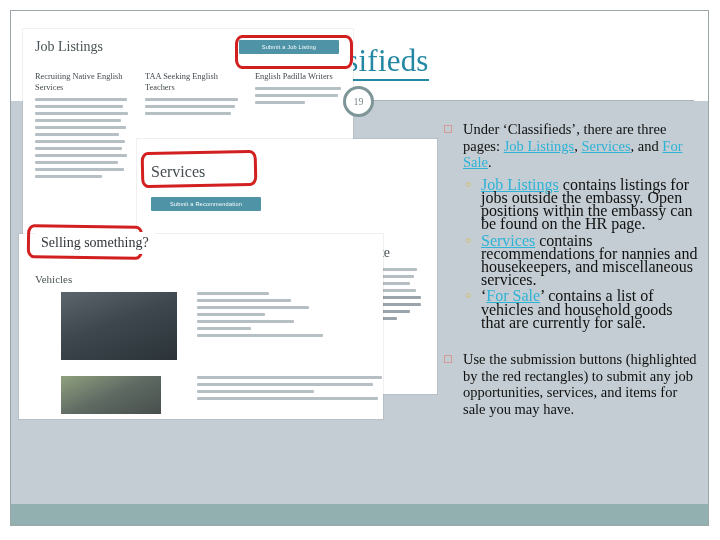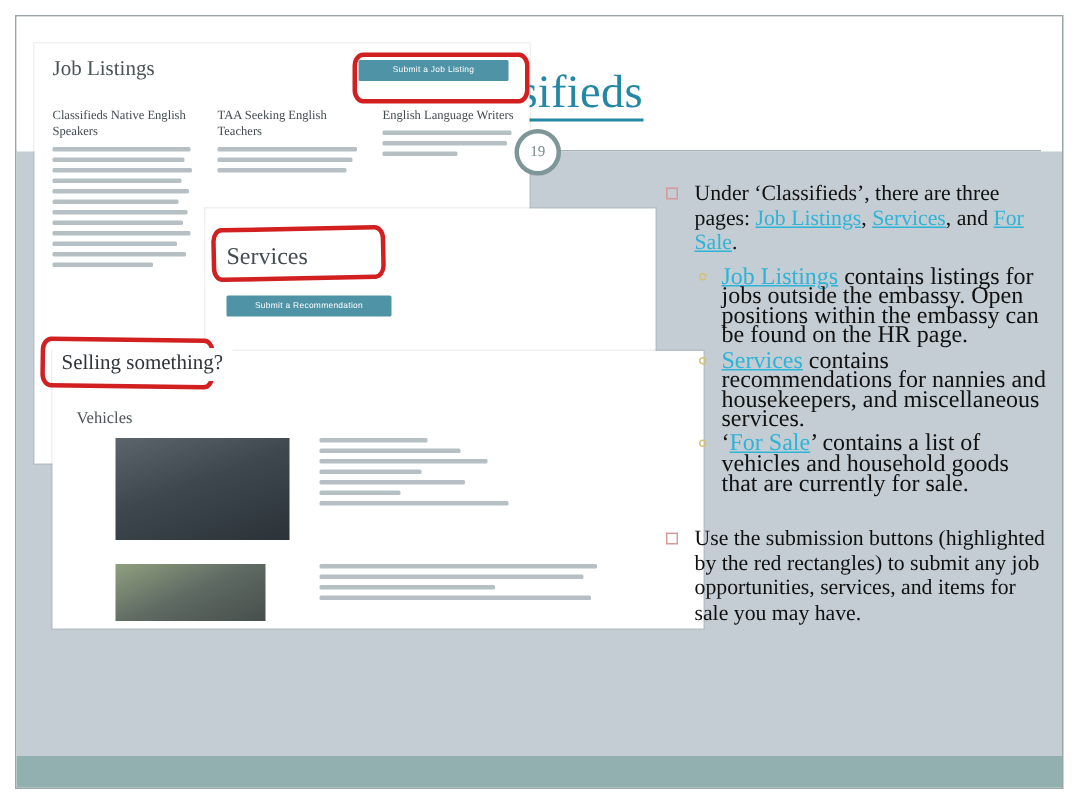--- a/index.html
+++ b/index.html
@@ -27,21 +27,21 @@
   .body-bg{position:absolute;left:0;top:90px;width:100%;height:403px;background:#c3cdd3;}
   .footer-band{position:absolute;left:0;top:493px;width:100%;height:23px;background:#92b0b0;}
 
   
   .shots{position:absolute;left:8px;top:18px;width:420px;height:390px;}
   .sheet{position:absolute;background:#ffffff;box-shadow:0 0 0 1px rgba(0,0,0,.06);}
 
   
   .sheet-jobs{left:4px;top:0px;width:330px;height:280px;}
   .sheet-serv{left:118px;top:110px;width:300px;height:255px;}
-  .sheet-sale{left:0px;top:205px;width:434px;height:185px;margin-left:16px;}
+  .sheet-sale{left:0px;top:205px;width:364px;height:185px;}
 
   .hd{font-size:11px;color:#4d5558;font-family:"Liberation Serif",serif;}
   .hd-lg{font-size:14px;color:#4a5356;}
   .hd-xl{font-size:16px;color:#454d50;}
   .col{position:absolute;}
   .ln{background:#b6bfc4;height:3px;border-radius:1px;margin-bottom:4px;}
   .ln.d{background:#9aa4aa;}
   .subhd{font-size:8.4px;color:#434b4f;line-height:11px;}
 
   .btn-teal{background:#4e93a6;color:#ffffff;font-size:5.6px;text-align:center;
@@ -93,21 +93,21 @@
   <div class="footer-band"></div>
 
   <div class="shots">
 
     <div class="sheet sheet-jobs">
       <div style="position:absolute;left:12px;top:10px;" class="hd-lg">Job Listings</div>
 
       <div class="btn-teal" style="position:absolute;left:216px;top:11px;width:100px;">Submit a Job Listing</div>
 
       <div class="col" style="left:12px;top:42px;width:96px;">
-        <div class="subhd">Classifieds Native English Speakers</div>
+        <div class="subhd">Recruiting Native English Services</div>
         <div style="margin-top:5px;">
           <div class="ln" style="width:96%"></div>
             <div class="ln" style="width:92%"></div>
           <div class="ln" style="width:97%"></div>
             <div class="ln" style="width:90%"></div>
           <div class="ln" style="width:95%"></div>
             <div class="ln" style="width:88%"></div>
           <div class="ln" style="width:94%"></div>
             <div class="ln" style="width:91%"></div>
           <div class="ln" style="width:96%"></div>
@@ -120,21 +120,21 @@
       <div class="col" style="left:122px;top:42px;width:96px;">
         <div class="subhd">TAA Seeking English Teachers</div>
         <div style="margin-top:5px;">
           <div class="ln" style="width:97%"></div>
             <div class="ln" style="width:94%"></div>
           <div class="ln" style="width:90%"></div>
         </div>
       </div>
 
       <div class="col" style="left:232px;top:42px;width:90px;">
-        <div class="subhd">English Language Writers</div>
+        <div class="subhd">English Padilla Writers</div>
         <div style="margin-top:5px;">
           <div class="ln" style="width:95%"></div>
             <div class="ln" style="width:92%"></div>
           <div class="ln" style="width:55%"></div>
         </div>
       </div>
     </div>
 
     <div class="sheet sheet-serv">
       <div style="position:absolute;left:14px;top:24px;" class="hd-xl">Services</div>

